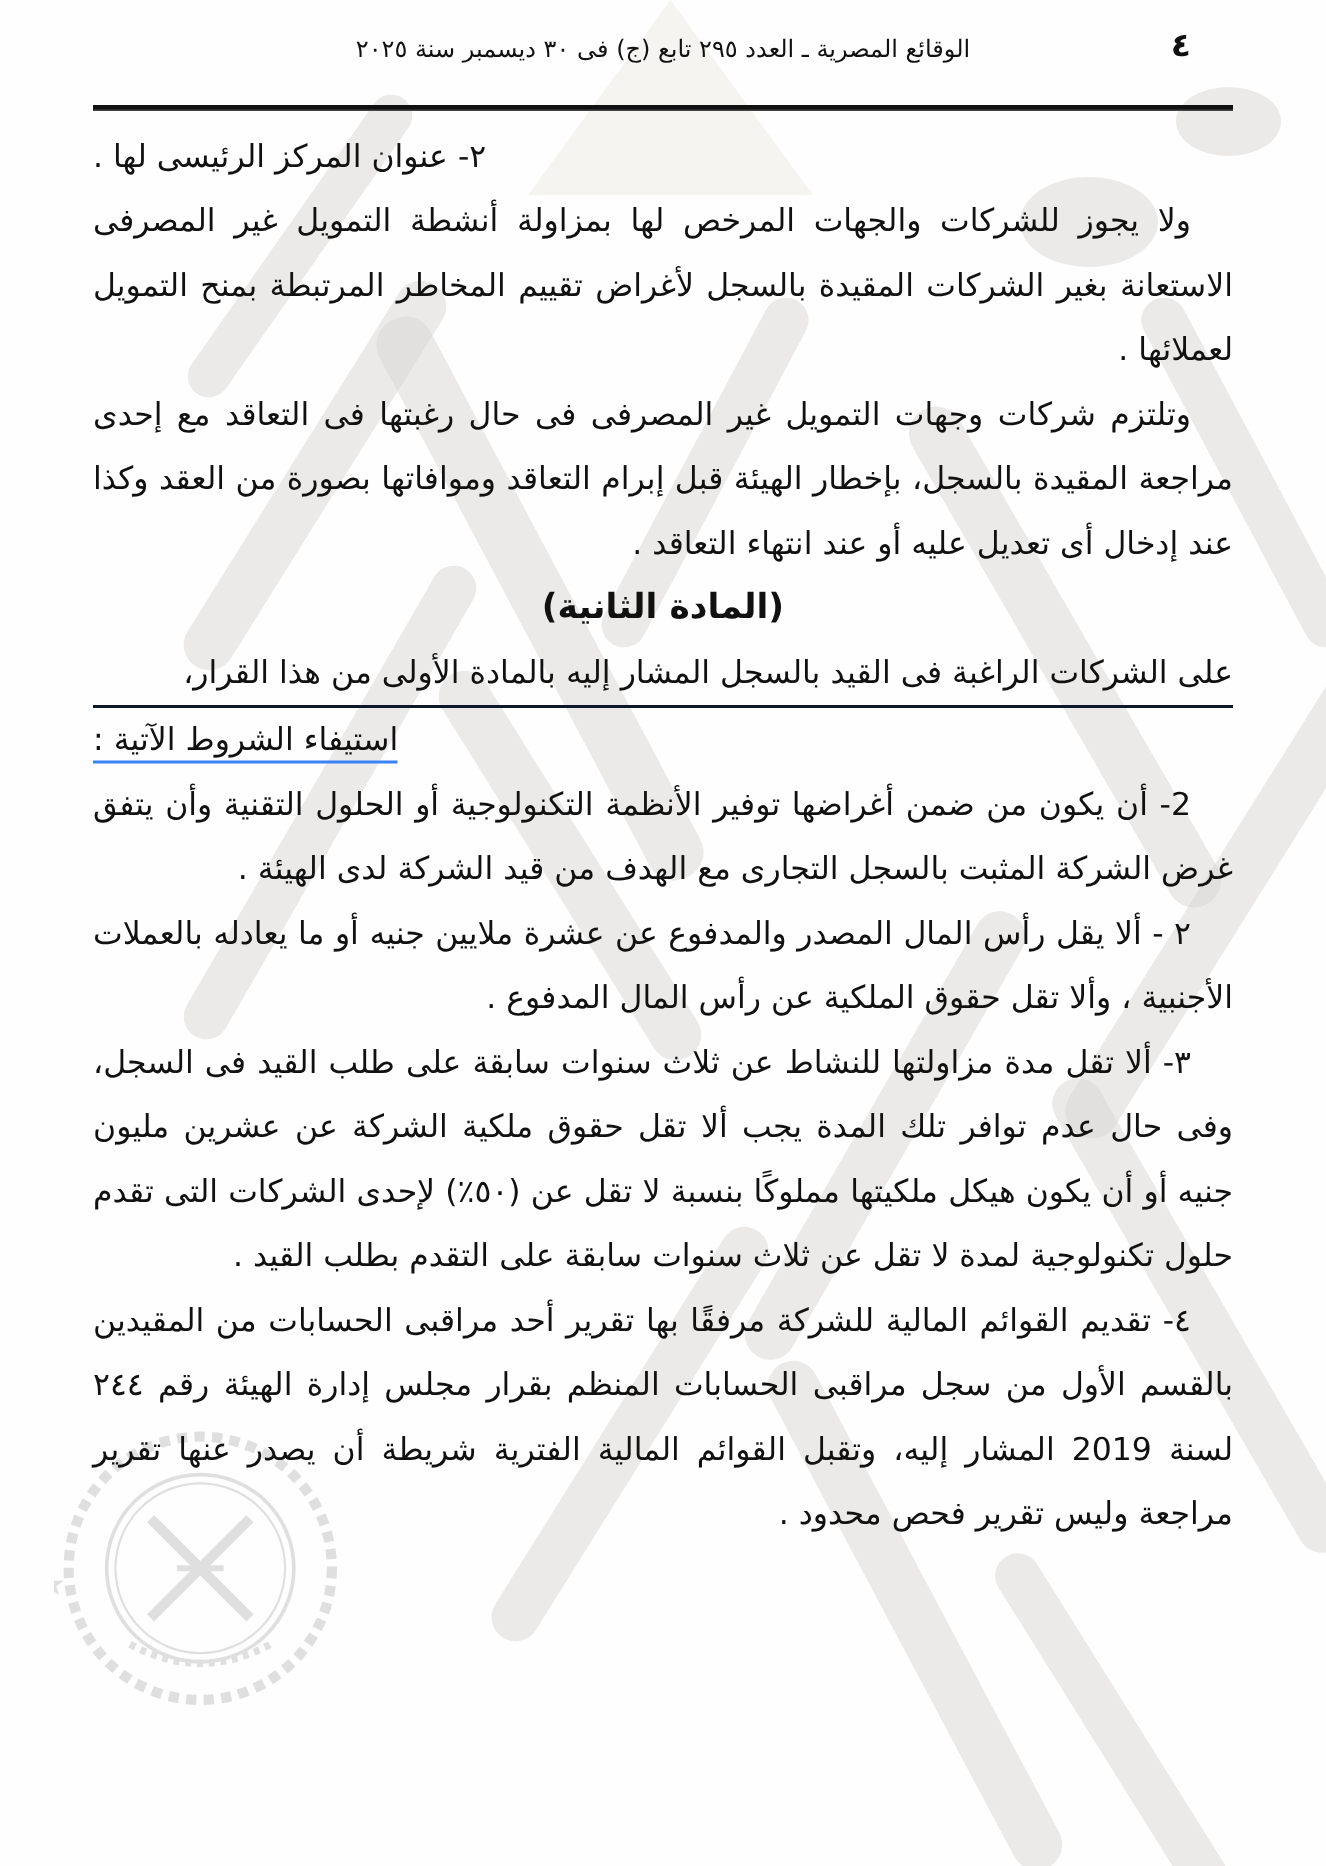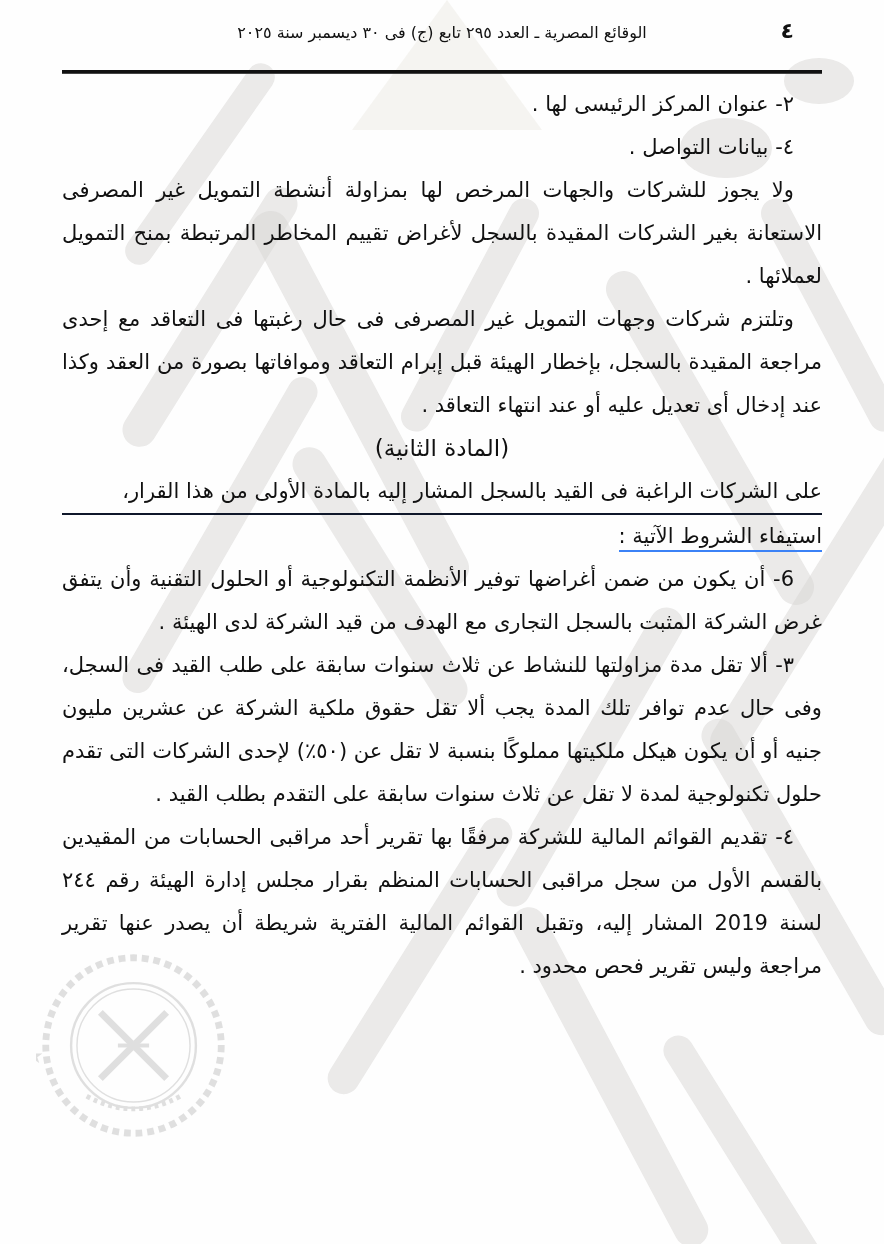--- a/index.html
+++ b/index.html
@@ -17,22 +17,22 @@
   
   .content{position:relative;z-index:1;padding:0 62px;}
   header{position:relative;height:50px;padding-top:16px;}
   .gazette-title{text-align:center;font-size:16px;line-height:34px;}
   .page-num{position:absolute;right:28px;top:18px;font-size:22px;font-weight:bold;}
   .rule{height:3px;background:#111;margin-top:4px;border-bottom:1px solid #444;}
 
   main{font-size:21px;line-height:43px;text-align:justify;padding-top:9px;}
   main p,main h2,main h3{margin:0;}
   .indent{text-indent:28px;}
-  .line{text-align:right;}
-  .article-title,.article-subtitle{text-align:center;font-weight:normal;font-size:23px;line-height:43px;}
+  .line{text-align:left;}
+  .article-title,.article-subtitle{text-align:center;font-weight:bold;font-size:23px;line-height:43px;}
   .underline-full{border-bottom:2px solid #0f172a;}
   .u{border-bottom:2px solid #3b82f6;padding-bottom:2px;}
 </style>
 </head>
 <body>
 
 <div class="page">
 
   <div class="watermark" aria-hidden="true">
     <div class="wm-tri" style="left:352px;top:0px;"></div>
@@ -68,29 +68,29 @@
   <div class="content">
 
     <header>
       <span class="page-num">٤</span>
       <div class="gazette-title">الوقائع المصرية ـ العدد ٢٩٥ تابع (ج) فى ٣٠ ديسمبر سنة ٢٠٢٥</div>
     </header>
     <div class="rule"></div>
 
     <main>
       <p class="line indent">٢- عنوان المركز الرئيسى لها .</p>
-      <p class="line indent">٤- بيانات التواصل .</p>
 
       <p class="indent">ولا يجوز للشركات والجهات المرخص لها بمزاولة أنشطة التمويل غير المصرفى الاستعانة بغير الشركات المقيدة بالسجل لأغراض تقييم المخاطر المرتبطة بمنح التمويل لعملائها .</p>
       <p class="indent">وتلتزم شركات وجهات التمويل غير المصرفى فى حال رغبتها فى التعاقد مع إحدى مراجعة المقيدة بالسجل، بإخطار الهيئة قبل إبرام التعاقد وموافاتها بصورة من العقد وكذا عند إدخال أى تعديل عليه أو عند انتهاء التعاقد .</p>
 
       <h2 class="article-title">(المادة الثانية)</h2>
 
       <p class="underline-full">على الشركات الراغبة فى القيد بالسجل المشار إليه بالمادة الأولى من هذا القرار،</p>
       <p class="line"><span class="u">استيفاء الشروط الآتية :</span></p>
 
-      <p class="indent">6- أن يكون من ضمن أغراضها توفير الأنظمة التكنولوجية أو الحلول التقنية وأن يتفق غرض الشركة المثبت بالسجل التجارى مع الهدف من قيد الشركة لدى الهيئة .</p>
+      <p class="indent">2- أن يكون من ضمن أغراضها توفير الأنظمة التكنولوجية أو الحلول التقنية وأن يتفق غرض الشركة المثبت بالسجل التجارى مع الهدف من قيد الشركة لدى الهيئة .</p>
+      <p class="indent">٢ - ألا يقل رأس المال المصدر والمدفوع عن عشرة ملايين جنيه أو ما يعادله بالعملات الأجنبية ، وألا تقل حقوق الملكية عن رأس المال المدفوع .</p>
       <p class="indent">٣- ألا تقل مدة مزاولتها للنشاط عن ثلاث سنوات سابقة على طلب القيد فى السجل، وفى حال عدم توافر تلك المدة يجب ألا تقل حقوق ملكية الشركة عن عشرين مليون جنيه أو أن يكون هيكل ملكيتها مملوكًا بنسبة لا تقل عن (٥٠٪) لإحدى الشركات التى تقدم حلول تكنولوجية لمدة لا تقل عن ثلاث سنوات سابقة على التقدم بطلب القيد .</p>
       <p class="indent">٤- تقديم القوائم المالية للشركة مرفقًا بها تقرير أحد مراقبى الحسابات من المقيدين بالقسم الأول من سجل مراقبى الحسابات المنظم بقرار مجلس إدارة الهيئة رقم ٢٤٤ لسنة 2019 المشار إليه، وتقبل القوائم المالية الفترية شريطة أن يصدر عنها تقرير مراجعة وليس تقرير فحص محدود .</p>
     </main>
 
   </div>
 </div>
 
 </body></html>

